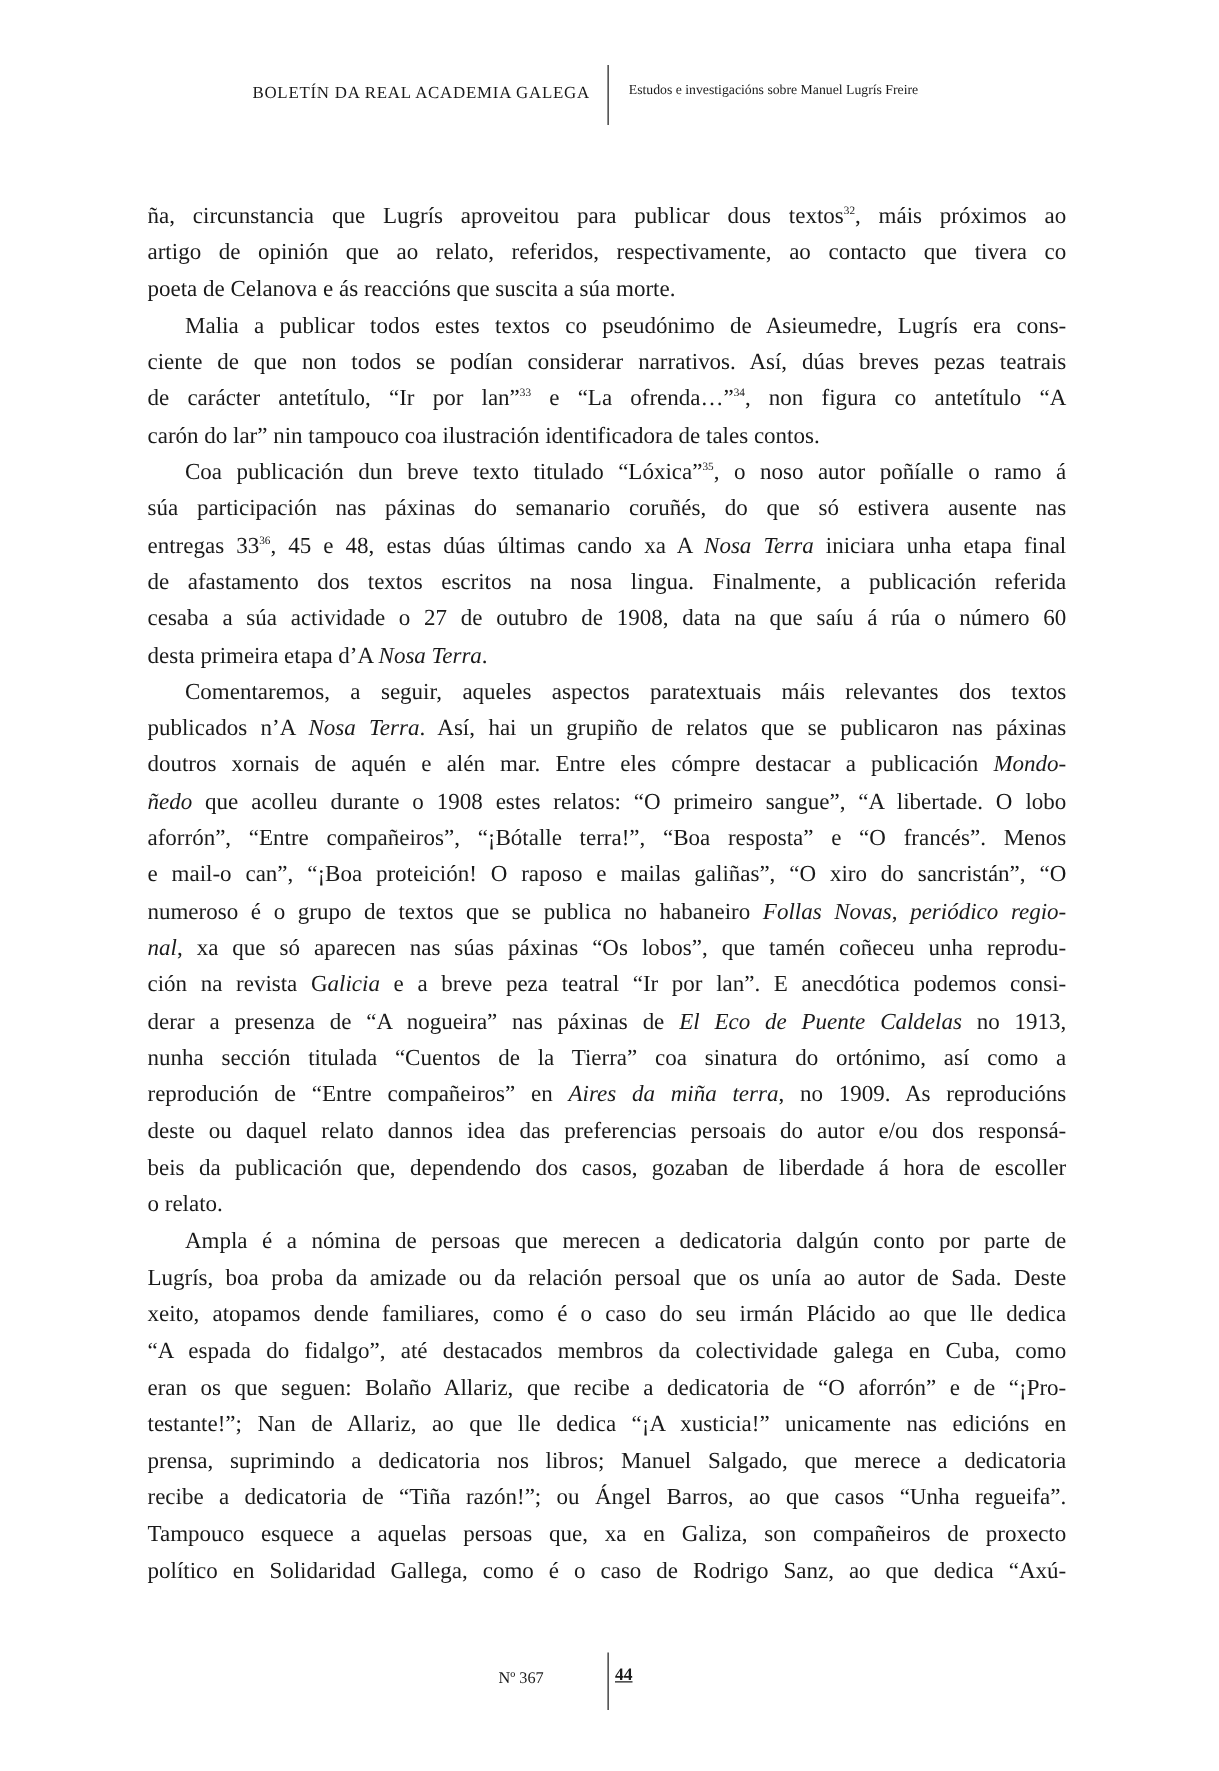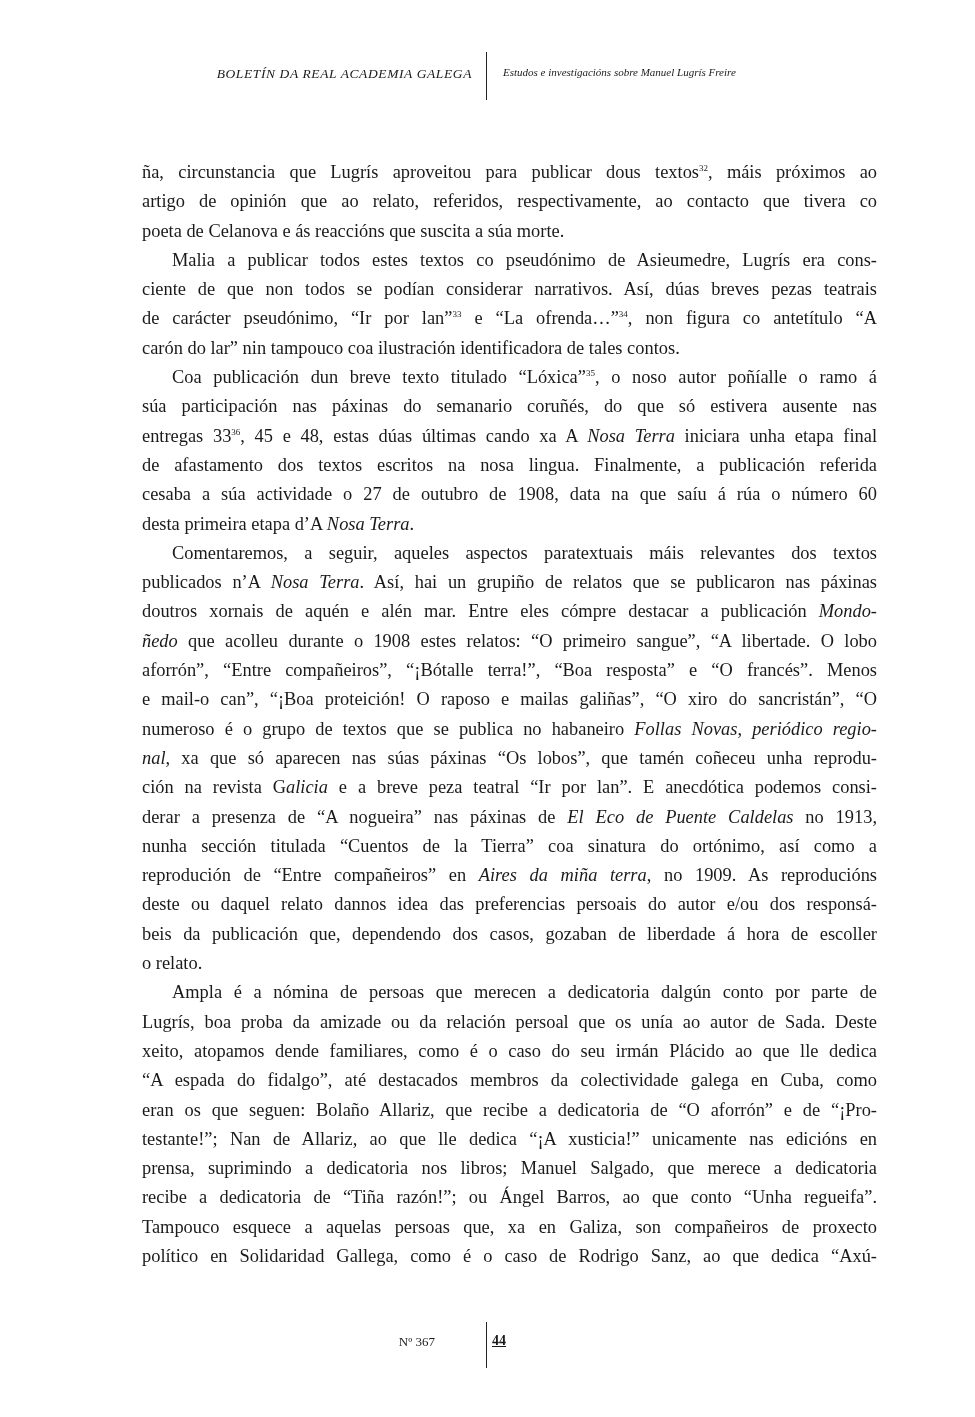--- a/index.html
+++ b/index.html
@@ -1,22 +1,22 @@
 <!DOCTYPE html>
 <html><head>
 <meta charset="utf-8">
 <style>
   html, body { margin: 0; padding: 0; background: #ffffff; }
   body { width: 975px; height: 1417px; position: relative; overflow: hidden;
          font-family: "Liberation Serif", "DejaVu Serif", serif; color: #1a1a1a; }
-  .header { position: absolute; top: 52px; left: 0; width: 975px; height: 48px; font-style: italic; }
+  .header { position: absolute; top: 52px; left: 0; width: 975px; height: 48px; }
   .header-left { position: absolute; right: 503px; top: 14px; font-size: 13.5px; letter-spacing: 0.6px; white-space: nowrap; }
   .header-divider { position: absolute; left: 486px; top: 0; width: 1px; height: 48px; background: #222; }
   .header-right { position: absolute; left: 503px; top: 14px; font-size: 11px; white-space: nowrap; }
-  .body-text { position: absolute; left: 118px; top: 158px; width: 735px; margin-left: 24px; }
+  .body-text { position: absolute; left: 118px; top: 158px; width: 735px; }
   .line { height: 29.3px; line-height: 29.3px; font-size: 18.4px; white-space: nowrap;
           text-align: justify; text-align-last: justify; }
   .line.last { text-align-last: left; }
   .line.indent { padding-left: 30px; }
   .line i { font-style: italic; }
   .line sup { font-size: 9px; line-height: 0; vertical-align: 7px; }
   .footer { position: absolute; top: 1322px; left: 0; width: 938px; height: 46px; }
   .footer-left { position: absolute; right: 503px; top: 12px; font-size: 13px; }
   .footer-divider { position: absolute; left: 486px; top: 0; width: 1px; height: 46px; background: #222; }
   .footer-right { position: absolute; left: 492px; top: 11px; font-size: 14px; font-weight: bold; text-decoration: underline; }
@@ -29,21 +29,21 @@
   <div class="header-divider"></div>
   <div class="header-right">Estudos e investigacións sobre Manuel Lugrís Freire</div>
 </div>
 
 <div class="body-text" id="body-text">
     <div class="line"><span>ña, circunstancia que Lugrís aproveitou para publicar dous textos</span><sup>32</sup><span>, máis próximos ao</span></div>
     <div class="line"><span>artigo de opinión que ao relato, referidos, respectivamente, ao contacto que tivera co</span></div>
     <div class="line last"><span>poeta de Celanova e ás reaccións que suscita a súa morte.</span></div>
     <div class="line indent"><span>Malia a publicar todos estes textos co pseudónimo de Asieumedre, Lugrís era cons-</span></div>
     <div class="line"><span>ciente de que non todos se podían considerar narrativos. Así, dúas breves pezas teatrais</span></div>
-    <div class="line"><span>de carácter pseudónimo, “Ir por lan”</span><sup>33</sup><span> e “La ofrenda…”</span><sup>34</sup><span>, non figura co antetítulo “A</span></div>
+    <div class="line"><span>de carácter antetítulo, “Ir por lan”</span><sup>33</sup><span> e “La ofrenda…”</span><sup>34</sup><span>, non figura co antetítulo “A</span></div>
     <div class="line last"><span>carón do lar” nin tampouco coa ilustración identificadora de tales contos.</span></div>
     <div class="line indent"><span>Coa publicación dun breve texto titulado “Lóxica”</span><sup>35</sup><span>, o noso autor poñíalle o ramo á</span></div>
     <div class="line"><span>súa participación nas páxinas do semanario coruñés, do que só estivera ausente nas</span></div>
     <div class="line"><span>entregas 33</span><sup>36</sup><span>, 45 e 48, estas dúas últimas cando xa A </span><i>Nosa Terra</i><span> iniciara unha etapa final</span></div>
     <div class="line"><span>de afastamento dos textos escritos na nosa lingua. Finalmente, a publicación referida</span></div>
     <div class="line"><span>cesaba a súa actividade o 27 de outubro de 1908, data na que saíu á rúa o número 60</span></div>
     <div class="line last"><span>desta primeira etapa d’A </span><i>Nosa Terra</i><span>.</span></div>
     <div class="line indent"><span>Comentaremos, a seguir, aqueles aspectos paratextuais máis relevantes dos textos</span></div>
     <div class="line"><span>publicados n’A </span><i>Nosa Terra</i><span>. Así, hai un grupiño de relatos que se publicaron nas páxinas</span></div>
     <div class="line"><span>doutros xornais de aquén e alén mar. Entre eles cómpre destacar a publicación </span><i>Mondo-</i></div>
@@ -59,21 +59,21 @@
     <div class="line"><span>deste ou daquel relato dannos idea das preferencias persoais do autor e/ou dos responsá-</span></div>
     <div class="line"><span>beis da publicación que, dependendo dos casos, gozaban de liberdade á hora de escoller</span></div>
     <div class="line last"><span>o relato.</span></div>
     <div class="line indent"><span>Ampla é a nómina de persoas que merecen a dedicatoria dalgún conto por parte de</span></div>
     <div class="line"><span>Lugrís, boa proba da amizade ou da relación persoal que os unía ao autor de Sada. Deste</span></div>
     <div class="line"><span>xeito, atopamos dende familiares, como é o caso do seu irmán Plácido ao que lle dedica</span></div>
     <div class="line"><span>“A espada do fidalgo”, até destacados membros da colectividade galega en Cuba, como</span></div>
     <div class="line"><span>eran os que seguen: Bolaño Allariz, que recibe a dedicatoria de “O aforrón” e de “¡Pro-</span></div>
     <div class="line"><span>testante!”; Nan de Allariz, ao que lle dedica “¡A xusticia!” unicamente nas edicións en</span></div>
     <div class="line"><span>prensa, suprimindo a dedicatoria nos libros; Manuel Salgado, que merece a dedicatoria</span></div>
-    <div class="line"><span>recibe a dedicatoria de “Tiña razón!”; ou Ángel Barros, ao que conto “Unha regueifa”.</span></div>
+    <div class="line"><span>recibe a dedicatoria de “Tiña razón!”; ou Ángel Barros, ao que casos “Unha regueifa”.</span></div>
     <div class="line"><span>Tampouco esquece a aquelas persoas que, xa en Galiza, son compañeiros de proxecto</span></div>
     <div class="line"><span>político en Solidaridad Gallega, como é o caso de Rodrigo Sanz, ao que dedica “Axú-</span></div>
   </div>
 
 <div class="footer">
   <div class="footer-left">Nº 367</div>
   <div class="footer-divider"></div>
   <div class="footer-right">44</div>
 </div>
 

